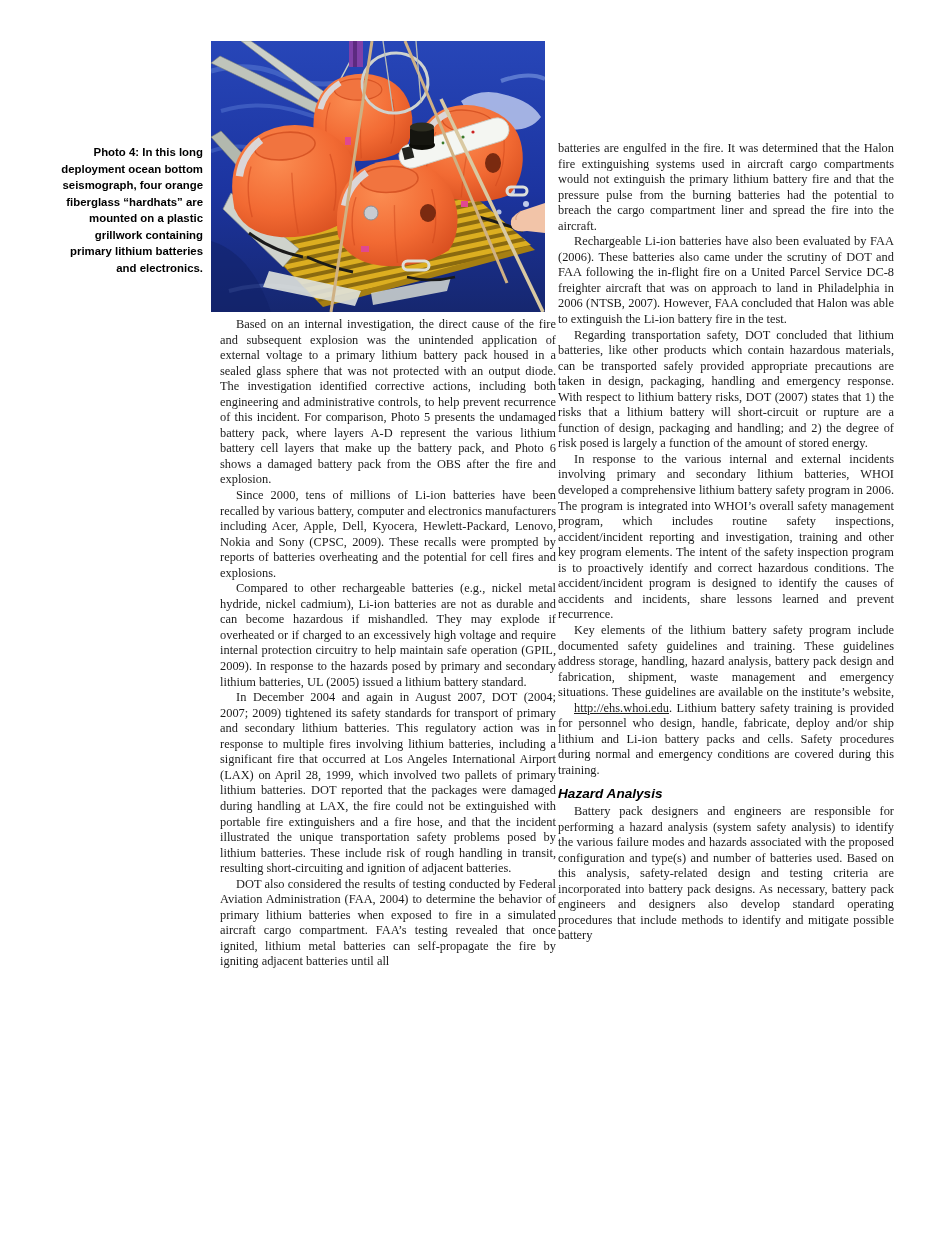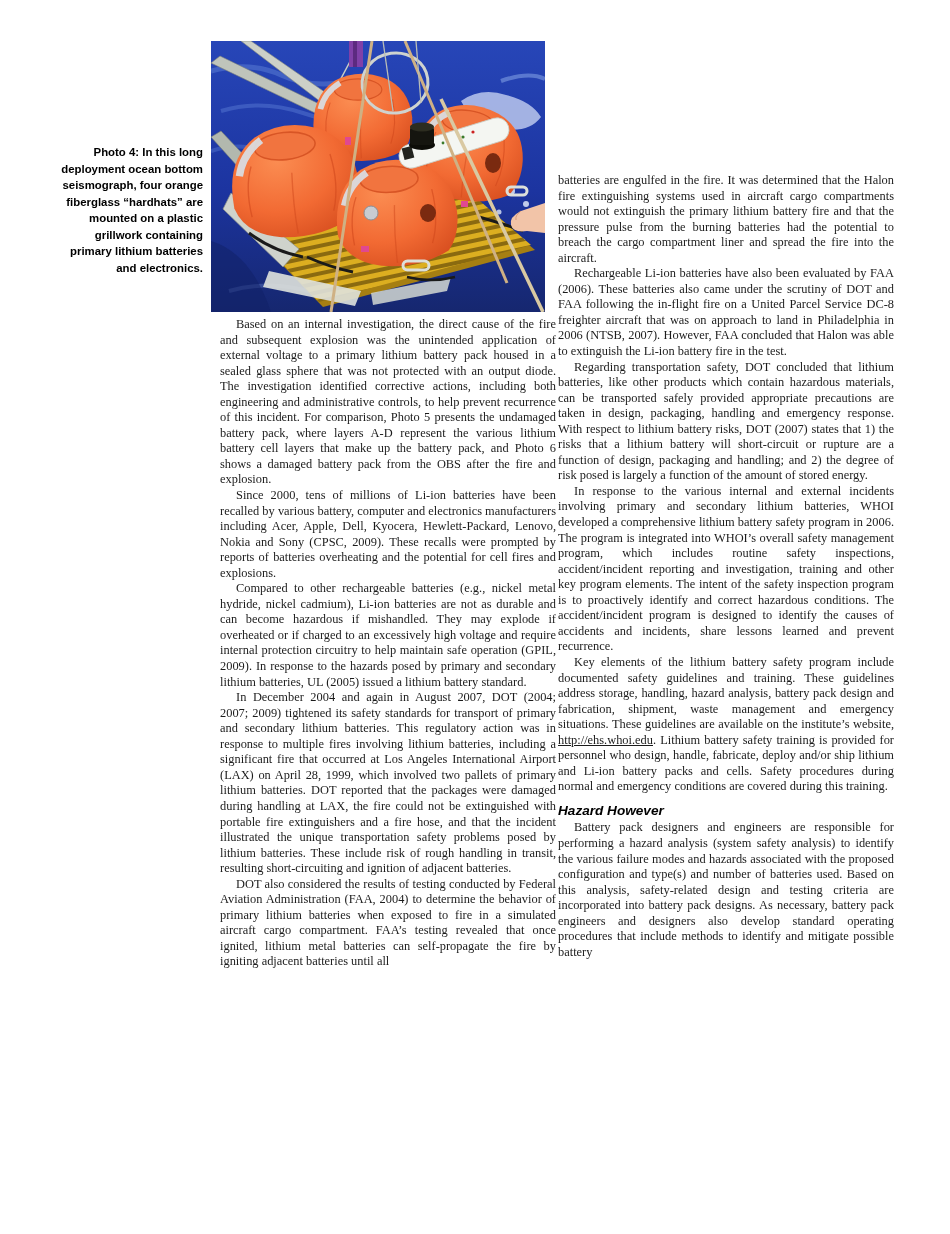--- a/index.html
+++ b/index.html
@@ -11,26 +11,26 @@
   
   .caption{position:absolute;left:58px;top:144px;width:145px;text-align:right;
            font-family:"Liberation Sans", sans-serif;font-weight:bold;
            font-size:11.4px;line-height:16.5px;color:#000;}
   
   .col{position:absolute;width:336px;text-align:justify;
        font-size:12.4px;line-height:15.55px;overflow:hidden;}
   .col-left{left:220px;top:317px;height:862px;}
   .col-right{left:558px;top:141px;height:1042px;}
   .col p{margin:0;text-indent:16px;}
-  .col p.noindent{text-indent:0;margin-top:32px;}
+  .col p.noindent{text-indent:0;}
   h2.sect{font-family:"Liberation Sans", sans-serif;font-size:14.2px;font-weight:bold;
           color:#000;margin:9px 0 3px 0;text-align:left;}
   h3.subsect{font-family:"Liberation Sans", sans-serif;font-size:13.6px;font-weight:bold;
              font-style:italic;color:#000;margin:8px 0 2px 0;text-align:left;}
-  a.link{color:inherit;text-decoration:underline;cursor:pointer;}
+  a.link{color:inherit;text-decoration:underline;cursor:pointer;margin-left:16px;}
   
   .footer{position:absolute;left:70px;top:1185px;display:flex;align-items:baseline;white-space:nowrap;}
   .footer .pagenum{font-family:"Liberation Sans", sans-serif;font-weight:bold;font-style:italic;
                    font-size:15.5px;color:#701a75;}
   .footer .mag{font-family:"Liberation Sans", sans-serif;font-weight:bold;font-style:italic;
                font-size:12.9px;letter-spacing:.3px;color:#a21caf;margin-left:10px;}
   .footer .issue{font-family:"Liberation Serif", serif;font-size:12.9px;margin-left:2px;}
   .footer .site{font-family:"Liberation Serif", serif;font-size:12.9px;margin-left:28px;}
 </style>
 </head>
@@ -154,21 +154,21 @@
     <p>In December 2004 and again in August 2007, DOT (2004; 2007; 2009) tightened its safety standards for transport of primary and secondary lithium batteries. This regulatory action was in response to multiple fires involving lithium batteries, including a significant fire that occurred at Los Angeles International Airport (LAX) on April 28, 1999, which involved two pallets of primary lithium batteries. DOT reported that the packages were damaged during handling at LAX, the fire could not be extinguished with portable fire extinguishers and a fire hose, and that the incident illustrated the unique transportation safety problems posed by lithium batteries. These include risk of rough handling in transit, resulting short-circuiting and ignition of adjacent batteries.</p>
     <p>DOT also considered the results of testing conducted by Federal Aviation Administration (FAA, 2004) to determine the behavior of primary lithium batteries when exposed to fire in a simulated aircraft cargo compartment. FAA’s testing revealed that once ignited, lithium metal batteries can self-propagate the fire by igniting adjacent batteries until all</p>
   </section>
 
   <section class="col col-right">
     <p class="noindent">batteries are engulfed in the fire. It was determined that the Halon fire extinguishing systems used in aircraft cargo compartments would not extinguish the primary lithium battery fire and that the pressure pulse from the burning batteries had the potential to breach the cargo compartment liner and spread the fire into the aircraft.</p>
     <p>Rechargeable Li-ion batteries have also been evaluated by FAA (2006). These batteries also came under the scrutiny of DOT and FAA following the in-flight fire on a United Parcel Service DC-8 freighter aircraft that was on approach to land in Philadelphia in 2006 (NTSB, 2007). However, FAA concluded that Halon was able to extinguish the Li-ion battery fire in the test.</p>
     <p>Regarding transportation safety, DOT concluded that lithium batteries, like other products which contain hazardous materials, can be transported safely provided appropriate precautions are taken in design, packaging, handling and emergency response. With respect to lithium battery risks, DOT (2007) states that 1) the risks that a lithium battery will short-circuit or rupture are a function of design, packaging and handling; and 2) the degree of risk posed is largely a function of the amount of stored energy.</p>
     <p>In response to the various internal and external incidents involving primary and secondary lithium batteries, WHOI developed a comprehensive lithium battery safety program in 2006. The program is integrated into WHOI’s overall safety management program, which includes routine safety inspections, accident/incident reporting and investigation, training and other key program elements. The intent of the safety inspection program is to proactively identify and correct hazardous conditions. The accident/incident program is designed to identify the causes of accidents and incidents, share lessons learned and prevent recurrence.</p>
     <p><span>Key elements of the lithium battery safety program include documented safety guidelines and training. These guidelines address storage, handling, hazard analysis, battery pack design and fabrication, shipment, waste management and emergency situations. These guidelines are available on the institute’s website, </span><a class="link">http://ehs.whoi.edu</a><span>. Lithium battery safety training is provided for personnel who design, handle, fabricate, deploy and/or ship lithium and Li-ion battery packs and cells. Safety procedures during normal and emergency conditions are covered during this training.</span></p>
-    <h3 class="subsect">Hazard However</h3>
+    <h3 class="subsect">Hazard Analysis</h3>
     <p>Battery pack designers and engineers are responsible for performing a hazard analysis (system safety analysis) to identify the various failure modes and hazards associated with the proposed configuration and type(s) and number of batteries used. Based on this analysis, safety-related design and testing criteria are incorporated into battery pack designs. As necessary, battery pack engineers and designers also develop standard operating procedures that include methods to identify and mitigate possible battery</p>
   </section>
 
   <footer class="footer">
     <span class="pagenum">34</span>
     <span class="mag">PROFESSIONAL SAFETY</span>
     <span class="issue">FEBRUARY 2010</span>
     <span class="site">www.asse.org</span>
   </footer>
 

